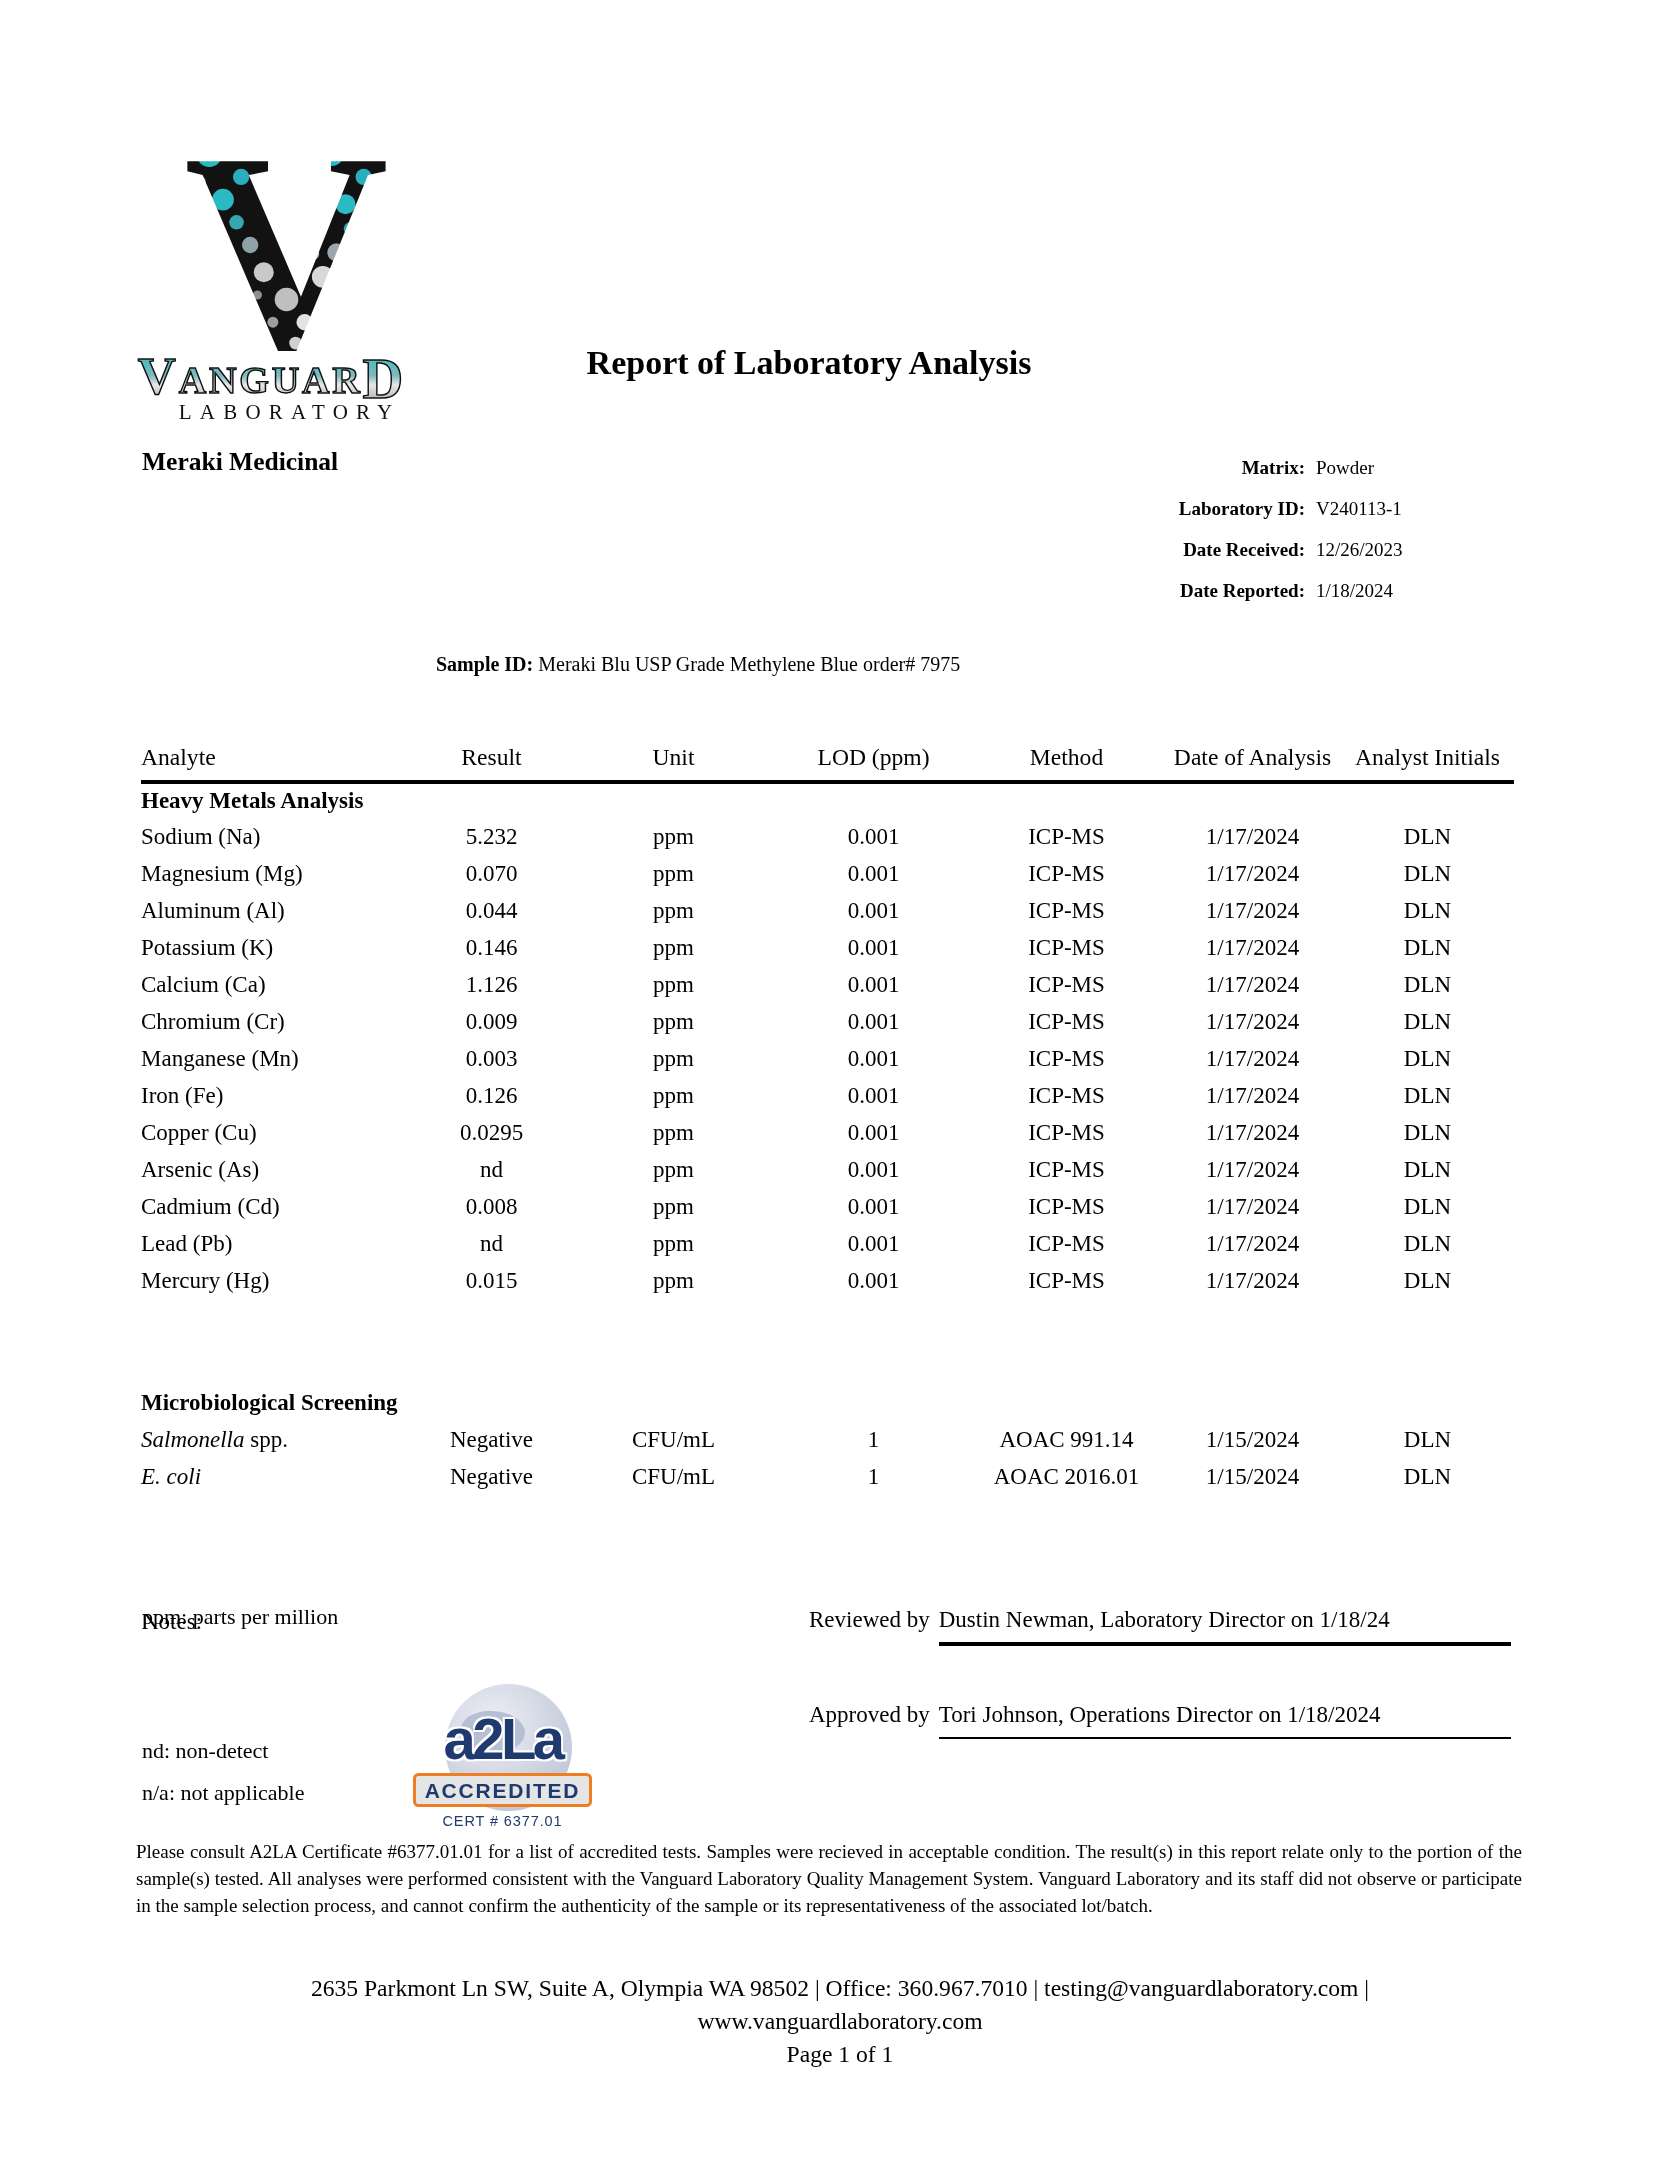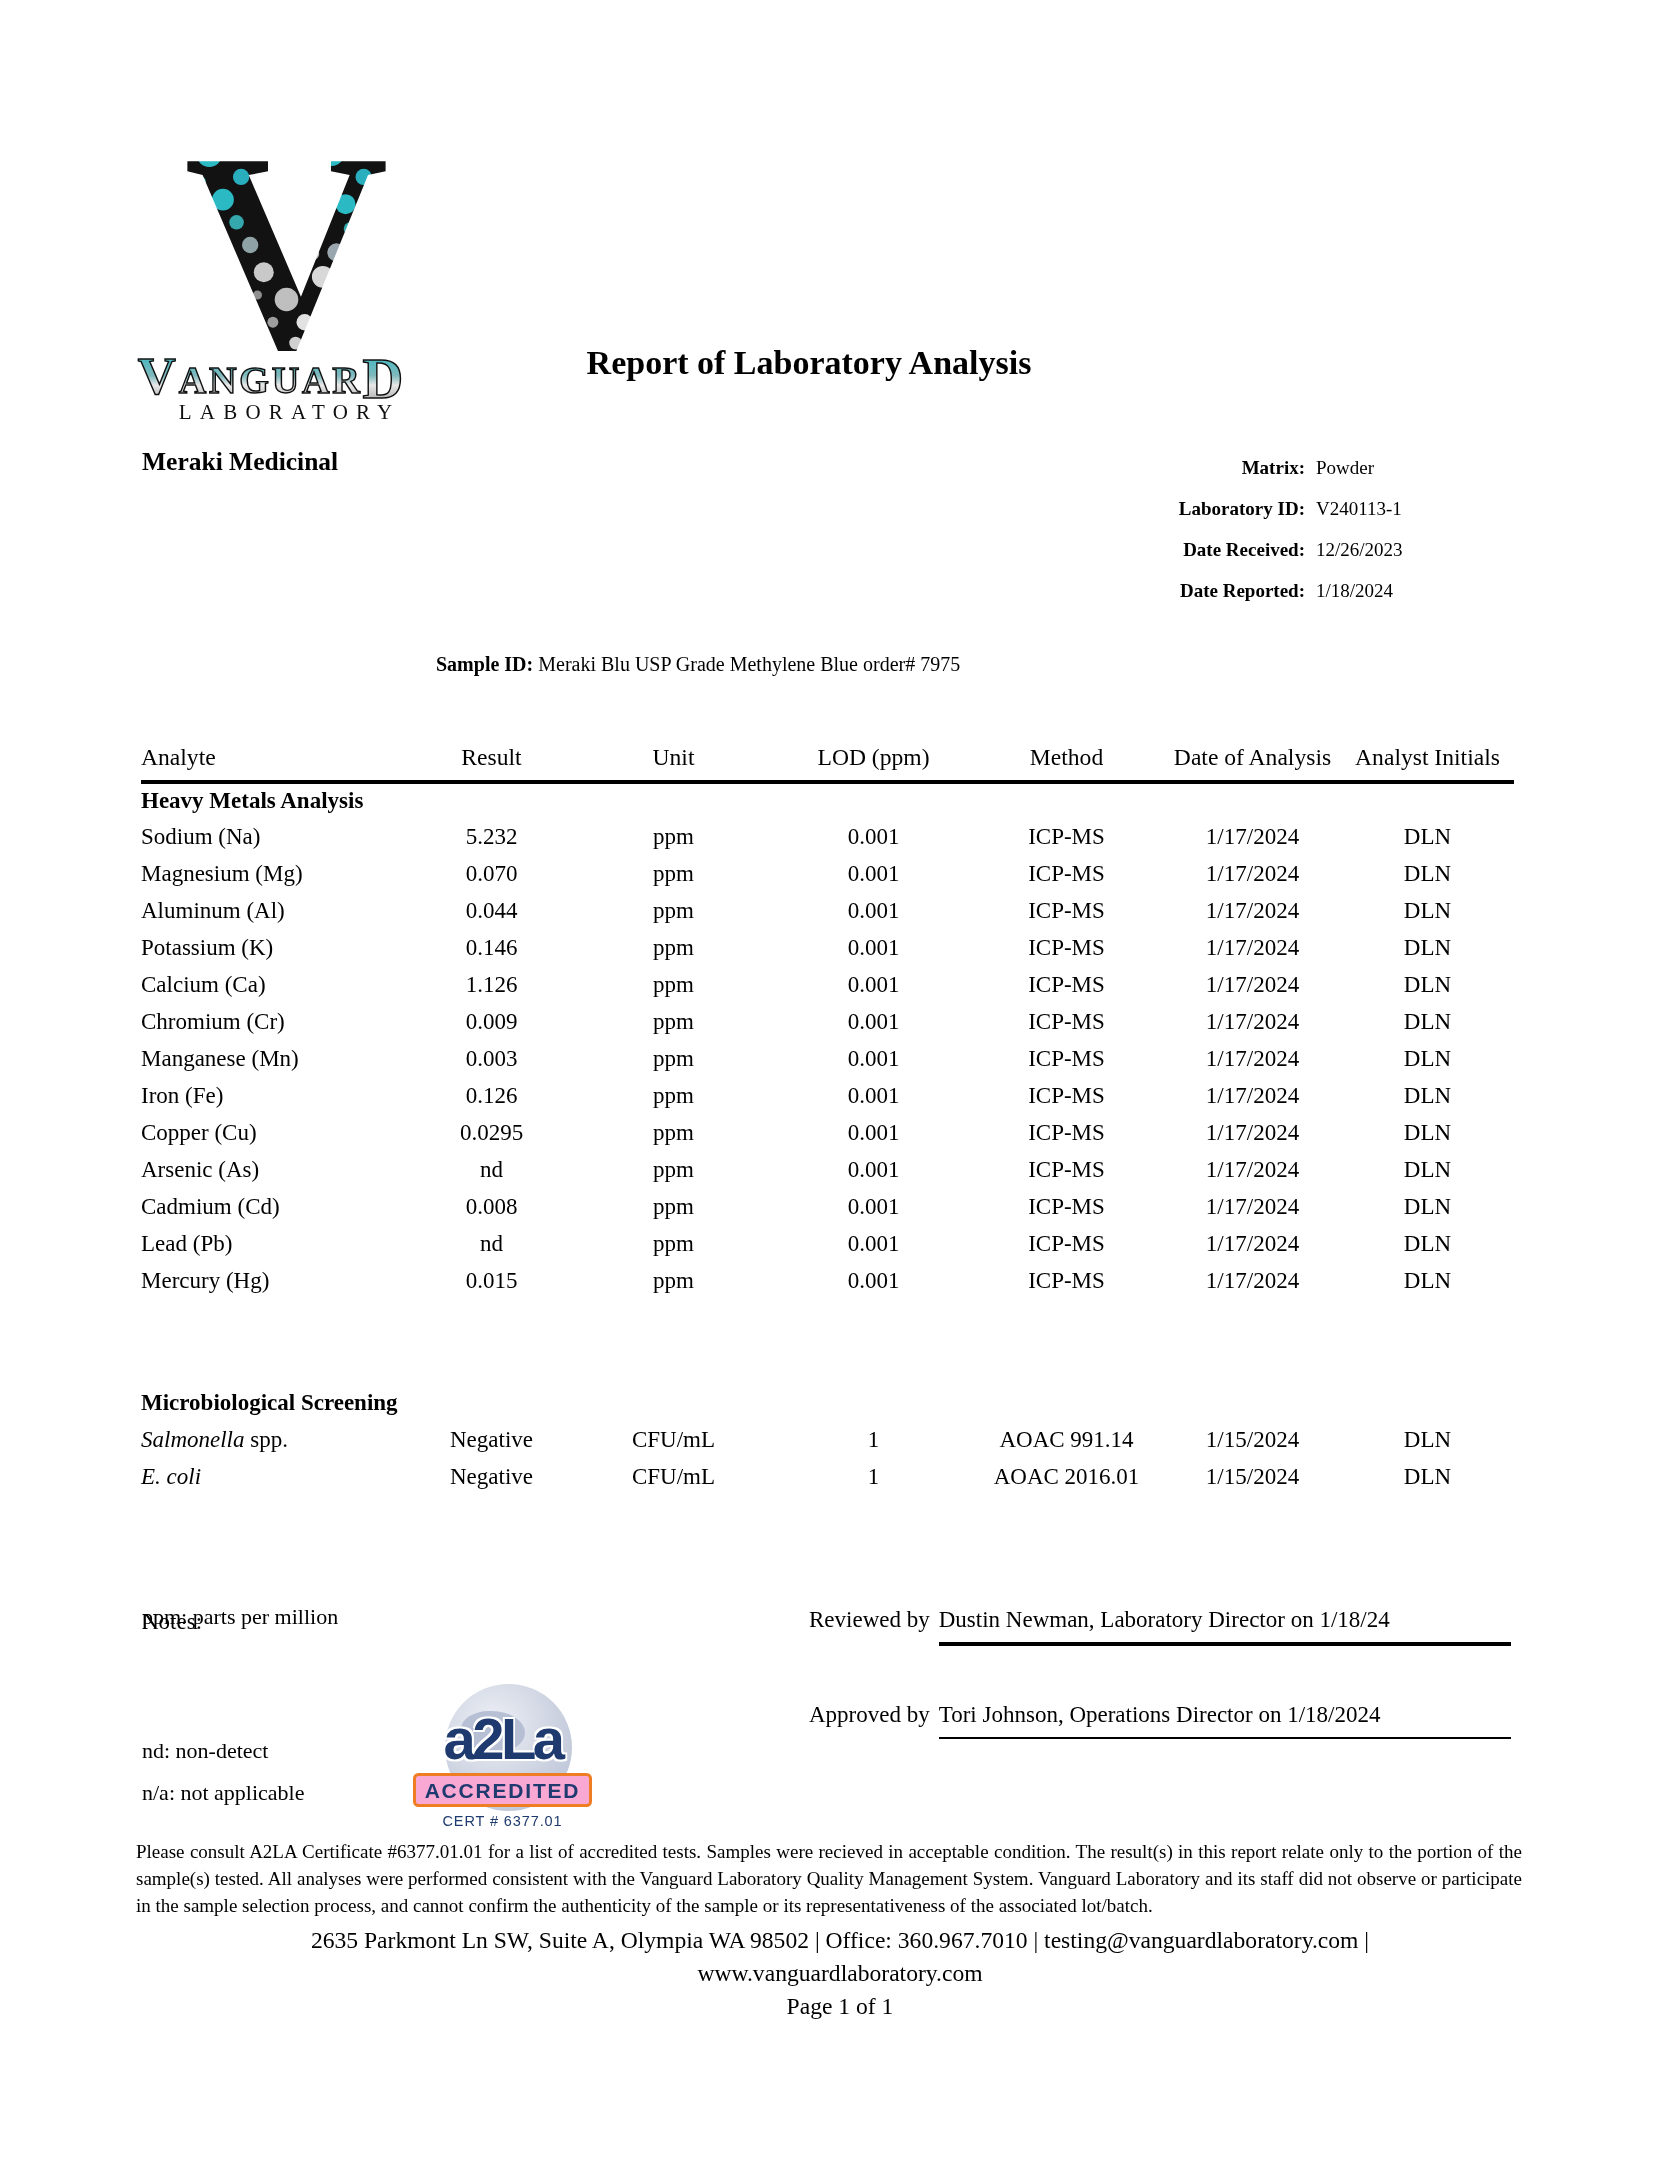--- a/index.html
+++ b/index.html
@@ -136,21 +136,21 @@
     text-shadow: 1.8px 1.8px 0 #fff, -1.8px -1.8px 0 #fff, 1.8px -1.8px 0 #fff, -1.8px 1.8px 0 #fff;
   }
   .a2la .accredited {
     position: relative;
     display: inline-block;
     font-family: "Liberation Sans", sans-serif;
     font-weight: bold;
     font-size: 21px;
     letter-spacing: 1.8px;
     color: #1e3a6e;
-    background: #f9a8d4;
+    background: #e5e5e5;
     border: 3.6px solid #ef7d23;
     border-radius: 5.5px;
     padding: 2.7px 9px 1.8px 9px;
     margin-top: 5.5px;
   }
   .a2la .cert {
     position: relative;
     font-family: "Liberation Sans", sans-serif;
     font-size: 14.5px;
     letter-spacing: 0.9px;
@@ -163,21 +163,21 @@
     position: absolute;
     left: 136px;
     top: 1838px;
     width: 1386px;
     font-size: 19px;
     line-height: 27px;
     text-align: justify;
   }
   .footer {
     position: absolute;
-    left: 0; top: 1924px; width: 1680px;
+    left: 0; top: 1972px; width: 1680px;
     text-align: center;
     font-size: 23.6px;
     line-height: 33px;
   }
 </style>
 </head>
 <body>
 
 <div class="page">
 

